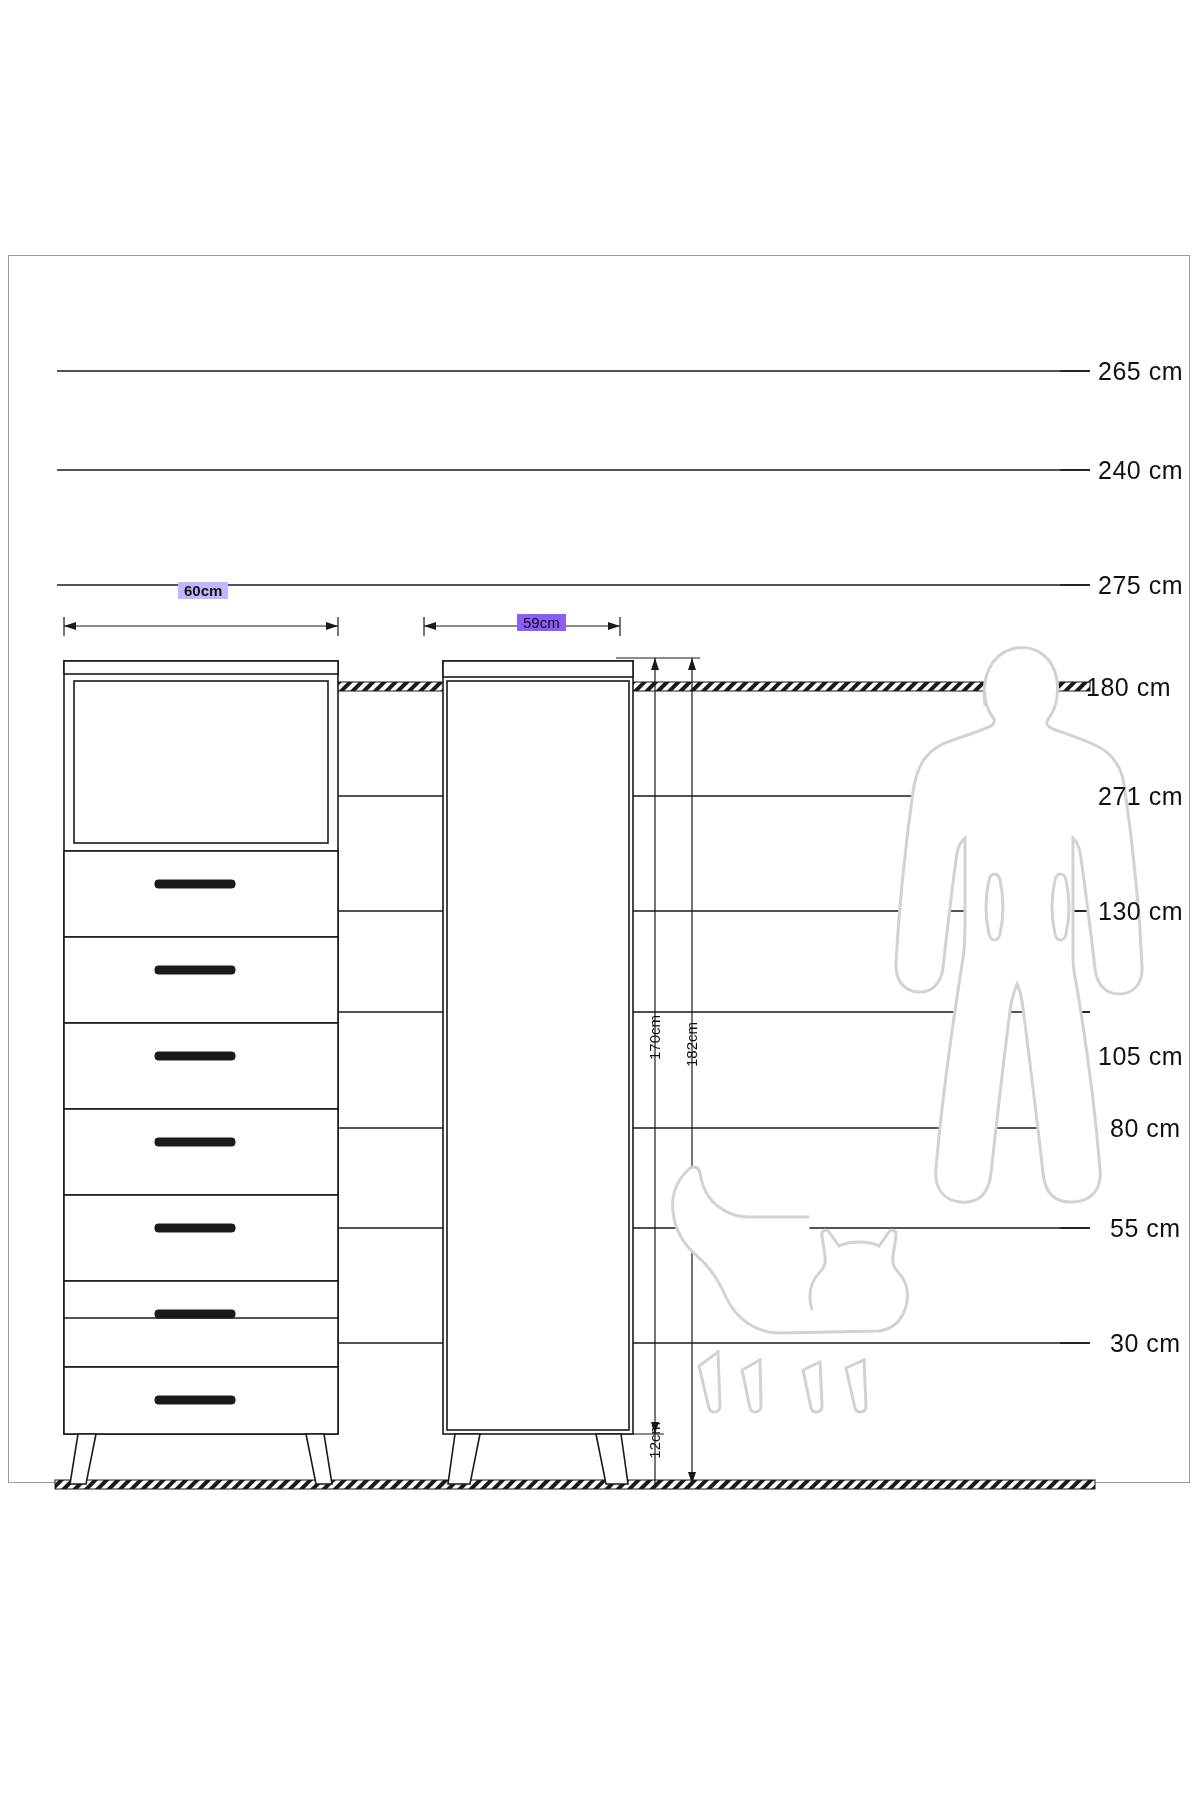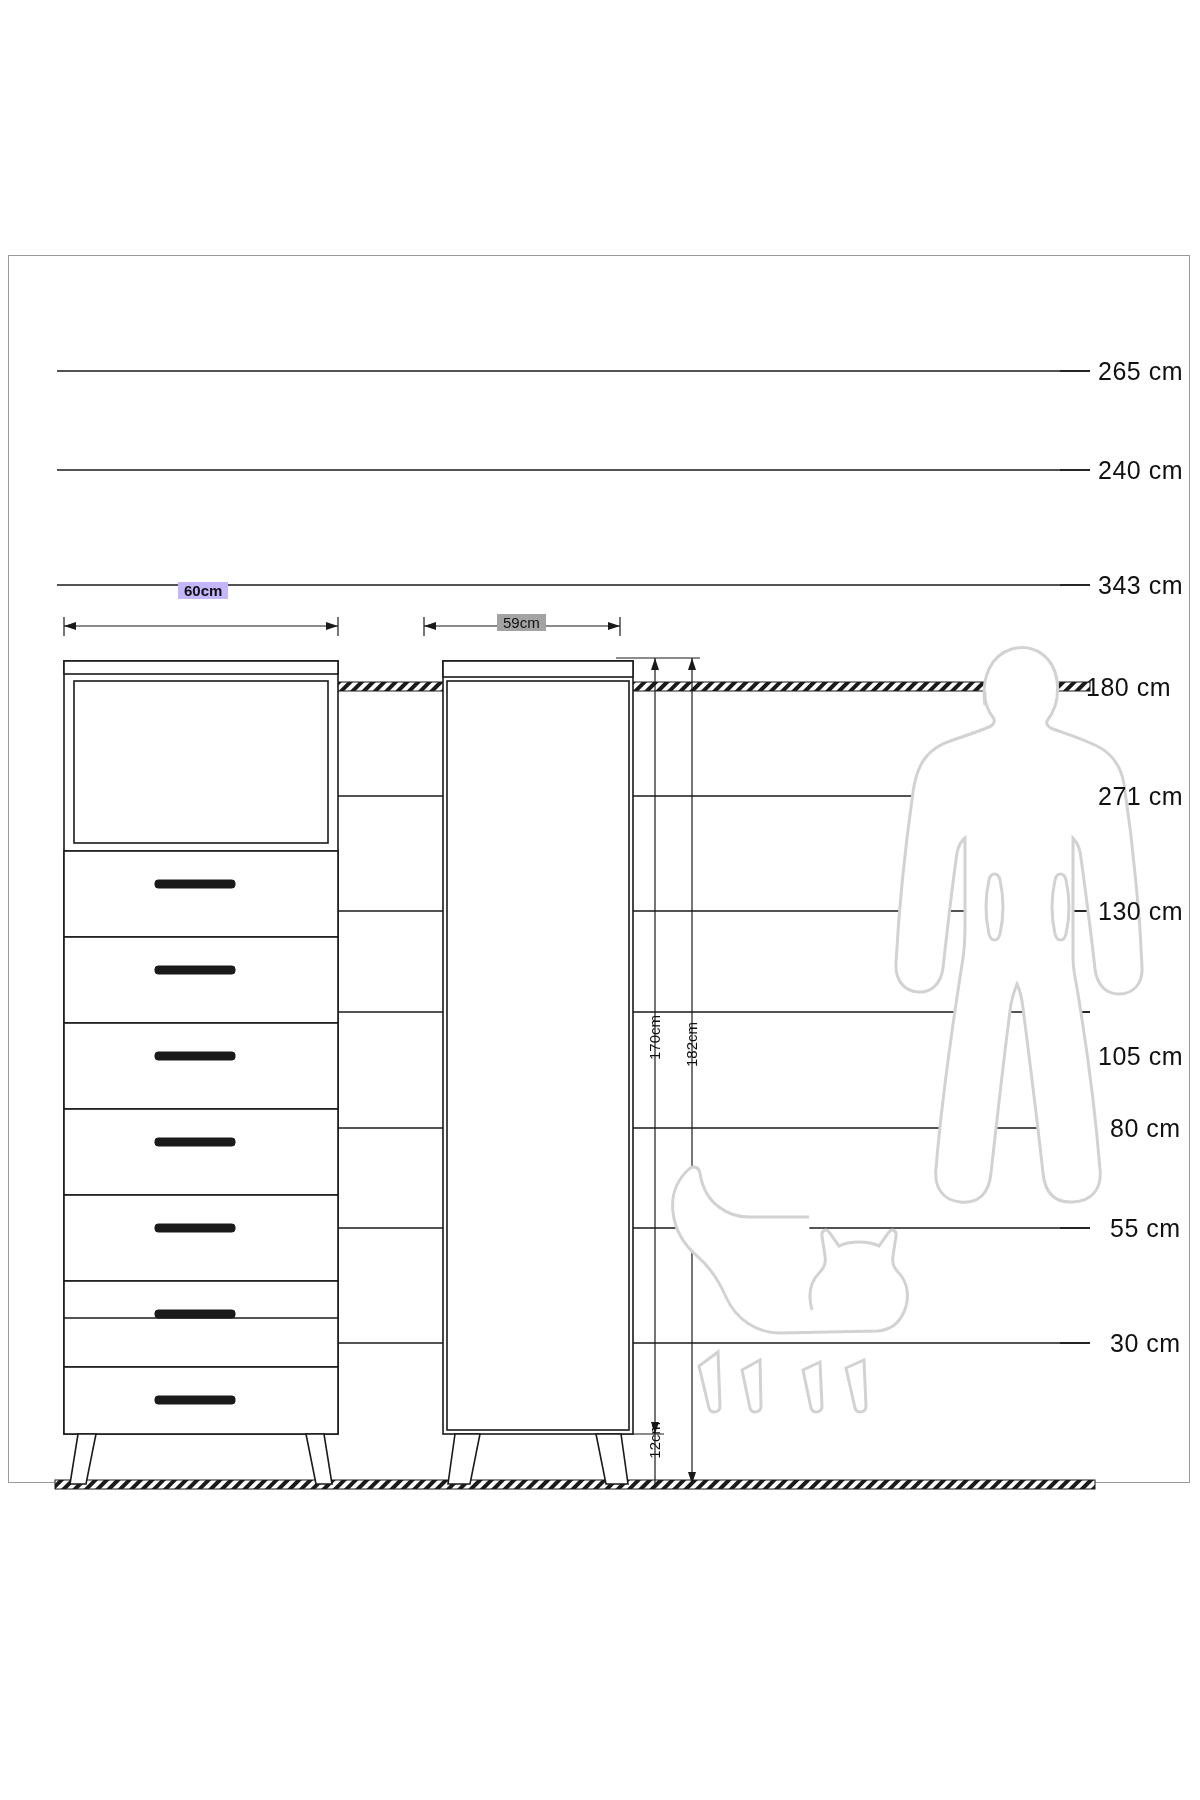--- a/index.html
+++ b/index.html
@@ -254,29 +254,29 @@
                l 60 0"></path>
       <path d="M718 1352 l 2 54 c 0 7 -9 8 -11 2 l -10 -42 z"></path>
       <path d="M760 1360 l 1 46 c 0 7 -9 8 -11 2 l -8 -38 z"></path>
       <path d="M820 1362 l 2 44 c 0 7 -9 8 -11 2 l -8 -38 z"></path>
       <path d="M864 1360 l 2 46 c 0 7 -9 8 -11 2 l -9 -40 z"></path>
     </g>
   </svg>
 
   <div class="scale-label" style="left:1098px; top:357px;">265 cm</div>
   <div class="scale-label" style="left:1098px; top:456px;text-align:right;">240 cm</div>
-  <div class="scale-label" style="left:1098px; top:571px;">343 cm</div>
+  <div class="scale-label" style="left:1098px; top:571px;">275 cm</div>
   <div class="scale-label" style="left:1086px; top:673px;">180 cm</div>
   <div class="scale-label" style="left:1098px; top:782px;">271 cm</div>
   <div class="scale-label" style="left:1098px; top:897px;">130 cm</div>
   <div class="scale-label" style="left:1098px; top:998px;margin-top:44px;">105 cm</div>
   <div class="scale-label" style="left:1110px; top:1114px;">80 cm</div>
   <div class="scale-label" style="left:1110px; top:1214px;">55 cm</div>
   <div class="scale-label" style="left:1110px; top:1329px;">30 cm</div>
 
   <div class="dim-label" style="left:178px; top:582px; background:#c4b5fd; padding:0 6px;font-weight:bold;">60cm</div>
-  <div class="dim-label" style="left:497px; top:614px; background:#a3a3a3; padding:0 6px;">59cm</div>
+  <div class="dim-label" style="left:517px; top:614px; background:#8b5cf6; padding:0 6px;">59cm</div>
 
   <div class="dim-label vertical" style="left:646px; top:1015px;">170cm</div>
   <div class="dim-label vertical" style="left:683px; top:1022px;">182cm</div>
   <div class="dim-label vertical" style="left:646px; top:1422px;">12cm</div>
 
 </div>
 
 </body></html>

